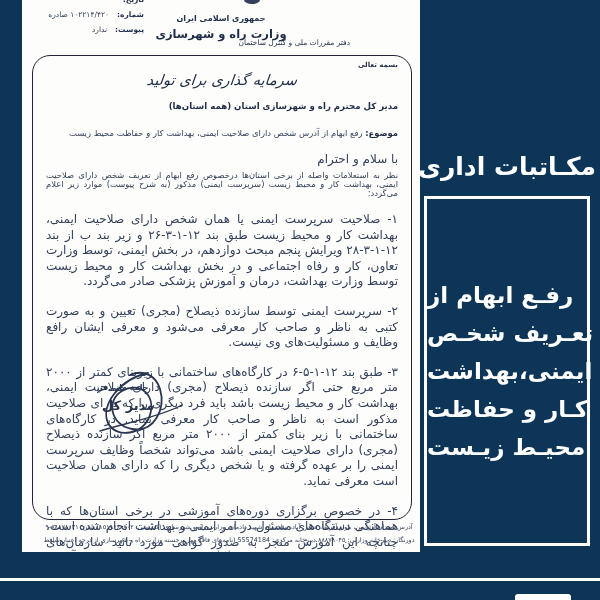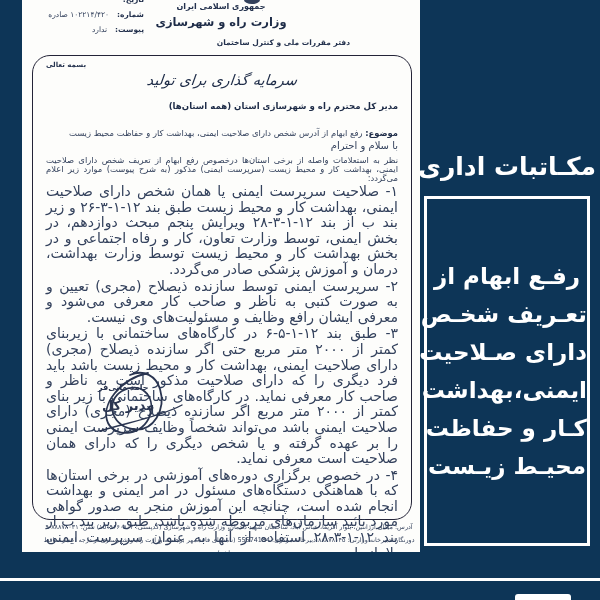--- a/index.html
+++ b/index.html
@@ -1,50 +1,50 @@
 <!DOCTYPE html>
 <html lang="fa"><head>
 <meta charset="utf-8">
 <style>
   html,body{margin:0;padding:0;background:#0d3557;}
   *{box-sizing:border-box;font-family:"DejaVu Sans",sans-serif;}
   .stage{position:relative;width:600px;height:600px;background:#0d3557;overflow:hidden;margin:0 auto;}
 
   
   .document{position:absolute;left:22px;top:0;width:398px;height:552px;background:#fdfdfb;overflow:hidden;color:#33415c;}
-  .lh-center{position:absolute;top:2px;left:0;width:100%;text-align:center;}
+  .lh-center{position:absolute;top:14px;left:0;width:100%;text-align:center;}
   .lh-country{font-size:8px;font-weight:bold;color:#24324e;}
   .lh-ministry{font-size:11.5px;font-weight:bold;color:#1d2b47;margin-top:4px;}
-  .lh-office{position:absolute;top:38px;right:70px;font-size:7.5px;font-weight:bold;color:#24324e;direction:rtl;}
+  .lh-office{position:absolute;top:38px;right:70px;font-size:7.5px;font-weight:normal;color:#24324e;direction:rtl;}
   .emblem{position:absolute;top:-4px;left:222px;width:16px;height:8px;border-radius:50%;background:#33415c;}
 
   .meta{position:absolute;top:-8px;left:10px;width:112px;direction:rtl;font-size:7.5px;color:#33415c;}
   .meta .row{display:flex;gap:8px;line-height:15px;align-items:baseline;}
   .meta .lbl{font-weight:bold;color:#24324e;}
 
   .frame{position:absolute;left:10px;right:8px;top:55px;bottom:32px;border:1.6px solid #242438;border-radius:18px;padding:5px 13px 6px 13px;direction:rtl;}
-  .besmele{text-align:left;font-size:7px;font-weight:bold;color:#24324e;}
+  .besmele{text-align:right;font-size:7px;font-weight:bold;color:#24324e;}
   .slogan{text-align:center;font-size:14.5px;font-style:italic;color:#1d2b47;margin-top:3px;transform:skewX(-6deg);font-family:"DejaVu Serif",serif;}
   .recipient{font-size:8.6px;font-weight:bold;color:#1d2b47;margin-top:13px;}
   .subject{font-size:8.4px;margin-top:15px;line-height:14px;}
   .subject .lbl{font-weight:bold;color:#1d2b47;}
-  .greeting{font-size:10px;margin-top:0;}
+  .greeting{font-size:12px;margin-top:12px;}
   .intro{font-size:8.4px;line-height:9px;text-align:justify;margin-top:5px;}
-  .items p{font-size:14px;line-height:15.6px;text-align:justify;margin:1px 0 1px 0;}
+  .items p{font-size:12px;line-height:15.6px;text-align:justify;margin:14px 0 1px 0;}
 
   .signature{position:absolute;left:48px;top:365px;width:130px;height:75px;direction:rtl;}
   .sig-name{position:absolute;top:18px;left:28px;font-size:8px;font-weight:bold;color:#2a3550;}
   .sig-title{position:absolute;top:33px;left:32px;font-size:13px;font-weight:bold;color:#2a3550;}
   .sig-svg{position:absolute;inset:0;}
 
   .footer{position:absolute;left:0;top:521px;width:100%;text-align:center;direction:rtl;font-size:6.4px;line-height:13px;color:#33415c;padding-left:16px;}
 
   
   .side-category{position:absolute;top:152px;right:3px;width:180px;text-align:center;direction:rtl;color:#fff;font-size:25px;font-weight:bold;letter-spacing:0;}
-  .side-box{position:absolute;left:424px;top:196px;width:166px;height:350px;border:3px solid #fff;display:flex;flex-direction:column;justify-content:center;direction:rtl;}
+  .side-box{position:absolute;left:424px;top:196px;width:166px;height:350px;border:3px solid #fff;display:flex;flex-direction:column;justify-content:center;direction:rtl;align-items:flex-end;}
   .side-box .line{color:#fff;font-size:23px;font-weight:bold;line-height:38px;text-align:center;white-space:nowrap;}
 
   .bottom-rule{position:absolute;left:0;top:578px;width:600px;height:2.5px;background:#fff;}
   .bottom-chip{position:absolute;left:515px;top:594px;width:56px;height:12px;background:#fff;border-radius:3px 3px 0 0;}
 </style>
 </head>
 <body>
 
 <div class="stage">
 
@@ -105,21 +105,20 @@
       <div>آدرس: میدان آرژانتین، بلوار آفریقا، عباس آباد، ساختمان شهید دادمان، وزارت راه و شهرسازی (کدپستی: ۱۵۱۹۶۶۰۸۰۲) تلفن: ۸۸۸۷۸۰۳۱-۹</div>
       <div>دورنگار: دبیرخانه وزارتی: ۸۸۸۷۸۰۴۵ دبیرخانه مرکزی: 55574184 (نامه‌های فاقد مهر برجسته وزارت راه و شهرسازی از درجه اعتبار ساقط می‌باشد)</div>
     </div>
   </div>
 
   <div class="side-category">مکـاتبات اداری</div>
 
   <div class="side-box">
     <div class="line">رفـع ابهام از</div>
     <div class="line">تعـریف شخـص</div>
-    <div class="line">دارای صـلاحیت</div>
     <div class="line">ایمنی،بهداشت</div>
     <div class="line">کـار و حفاظت</div>
     <div class="line">محیـط زیـست</div>
   </div>
 
   <div class="bottom-rule"></div>
   <div class="bottom-chip"></div>
 
 </div>
 

